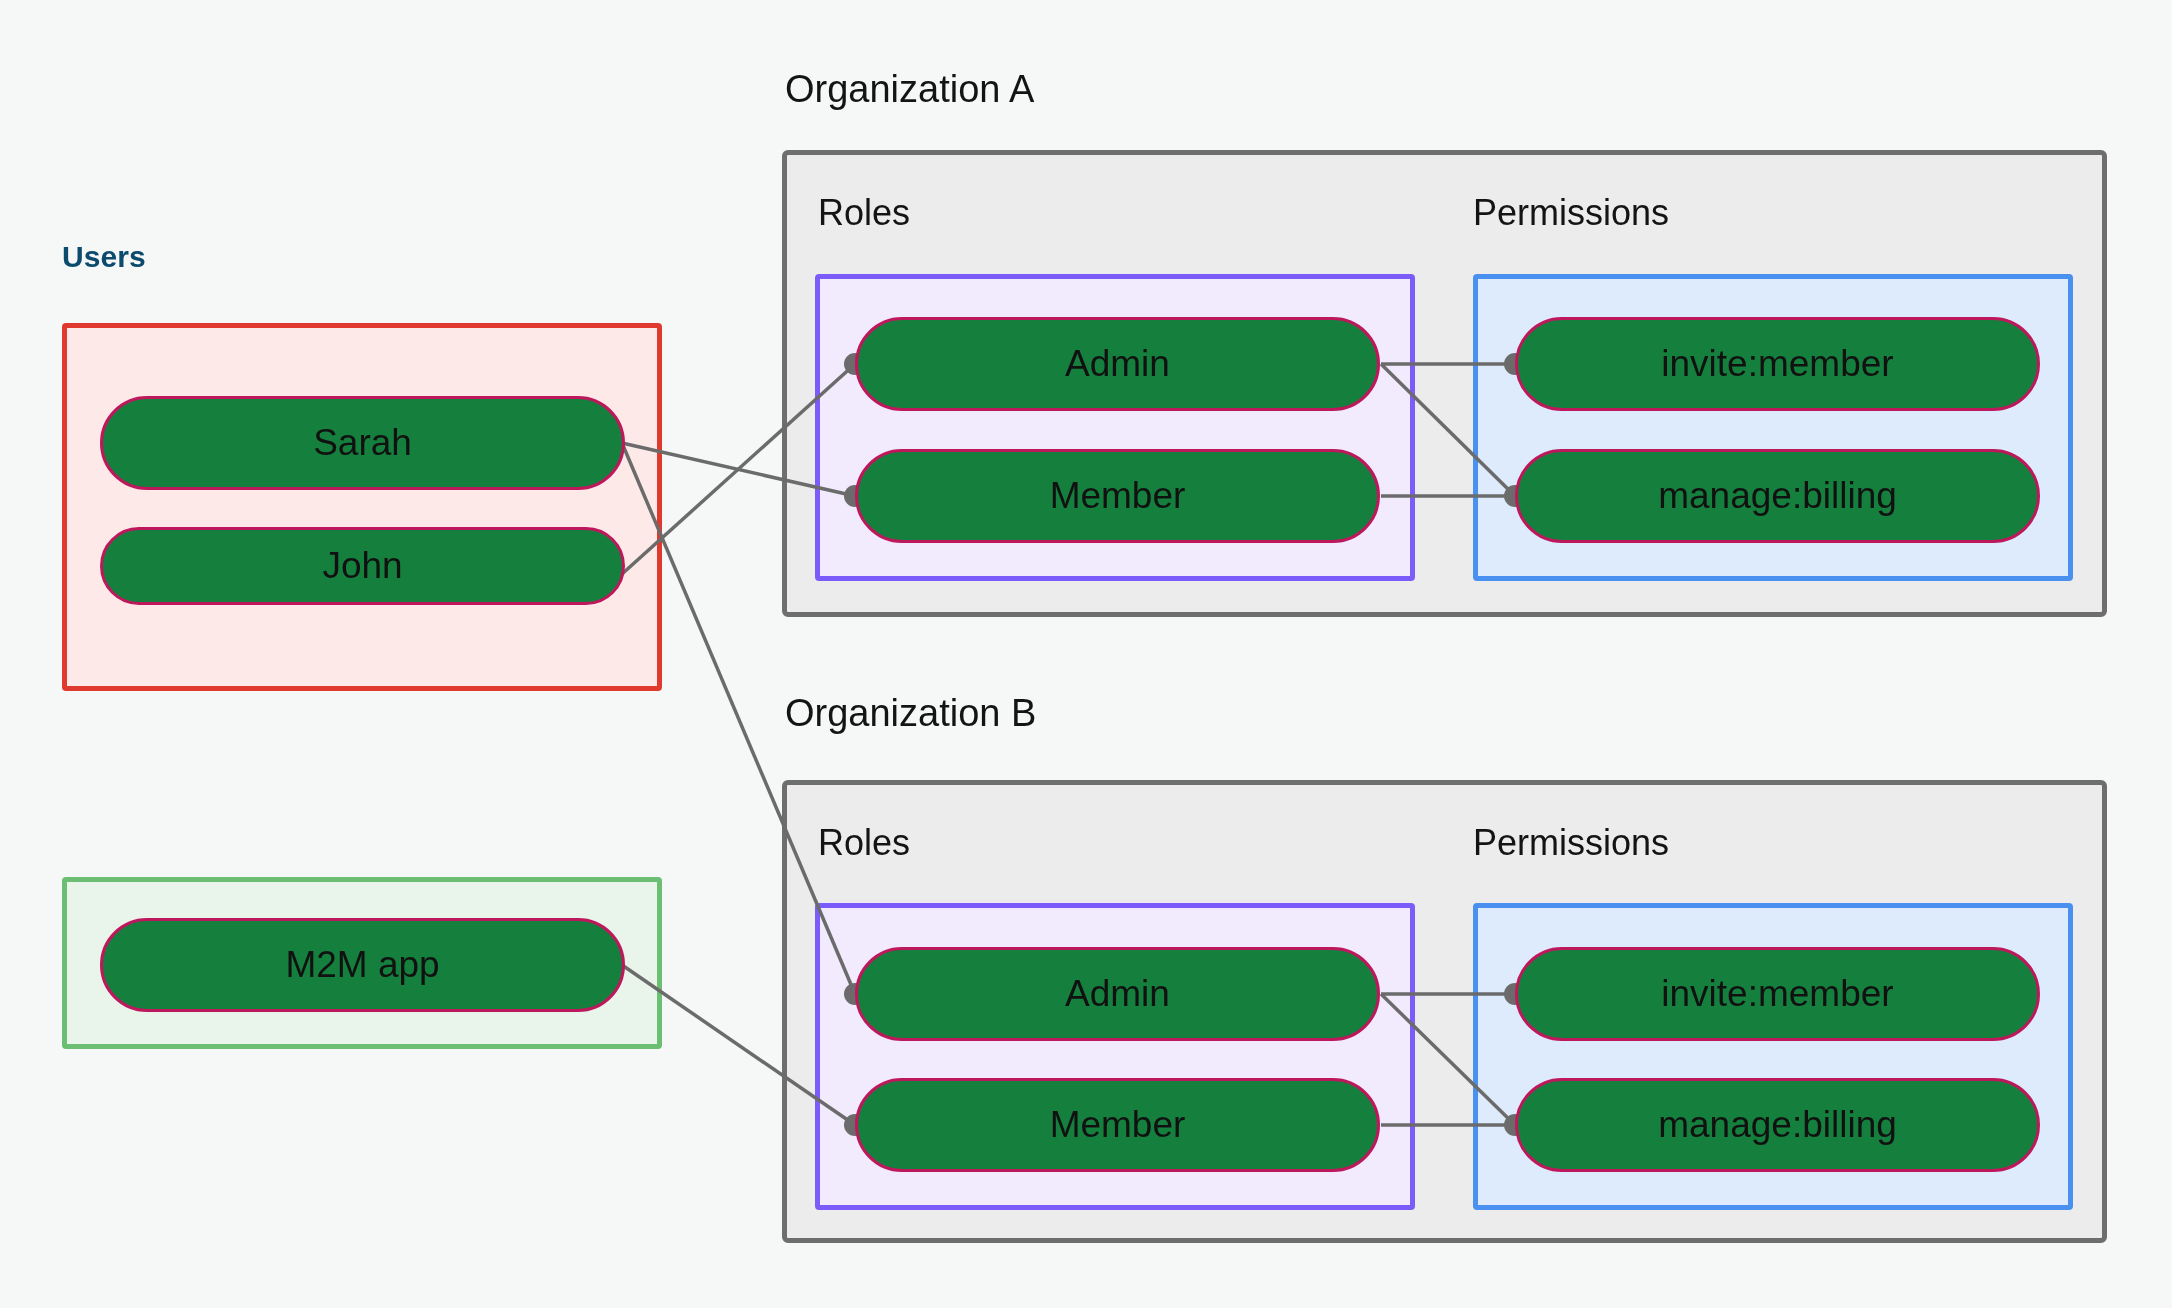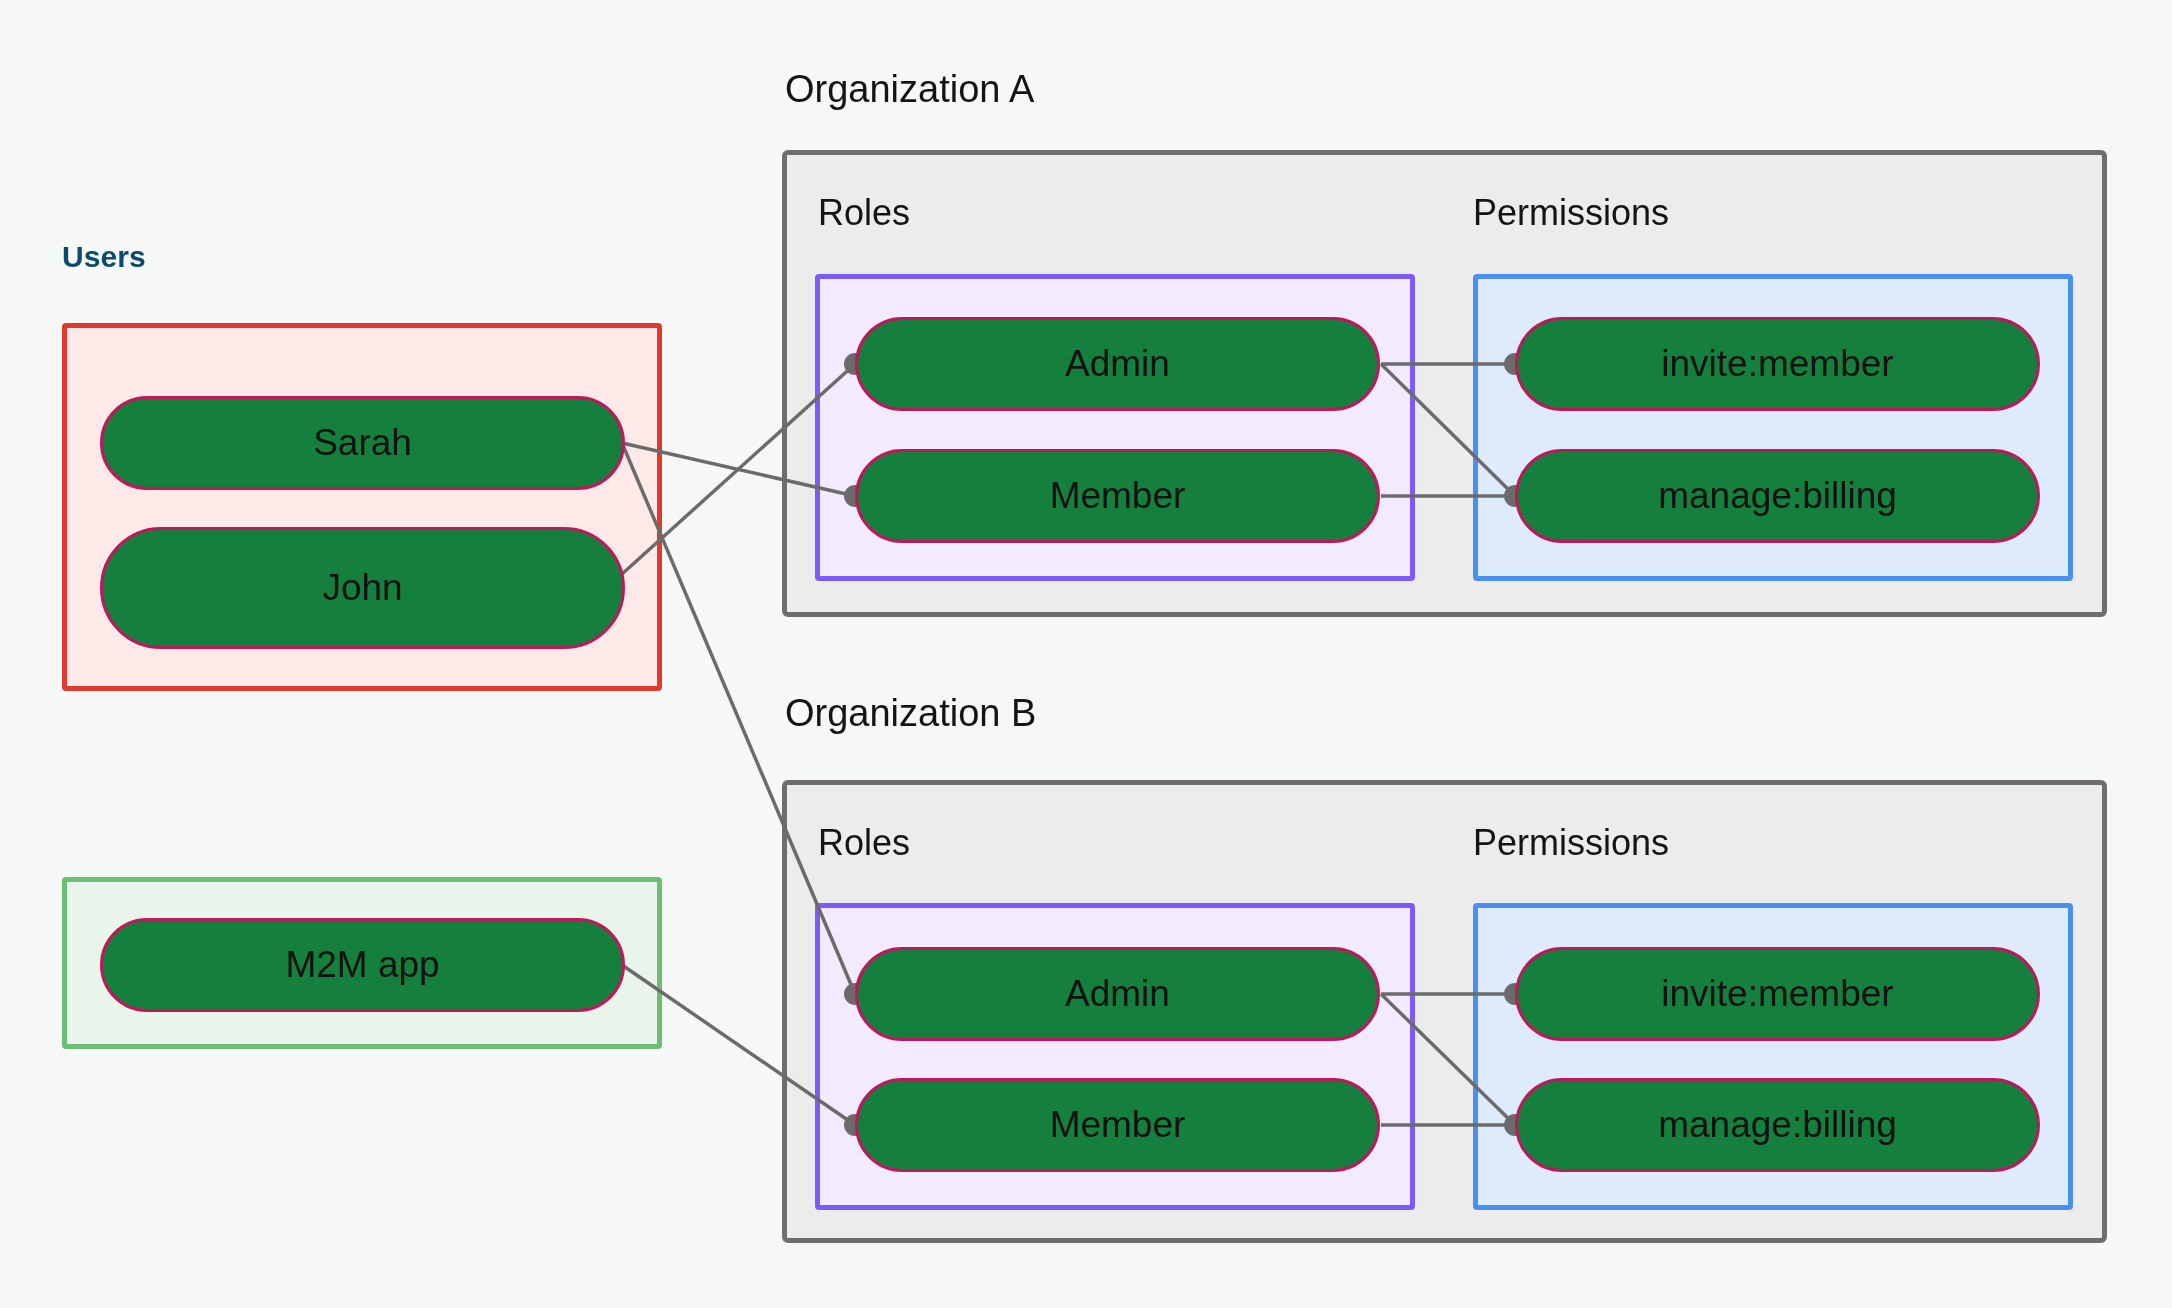--- a/index.html
+++ b/index.html
@@ -130,21 +130,21 @@
     </g>
   </svg>
 
   <div class="grp-title bold" style="left:62px; top:240px;">Users</div>
 
   <div class="boxw users-box" style="left:62px; top:323px; width:600px; height:368px;"></div>
 
   <div class="pill" style="left:100px; top:396px; width:525px; height:94px;">
     <span>Sarah</span>
   </div>
-  <div class="pill" style="left:100px; top:527px; width:525px; height:122px;">
+  <div class="pill" style="left:100px; top:527px; width:525px; height:78px;">
     <span>John</span>
   </div>
 
 
   <div class="boxw m2m-box" style="left:62px; top:877px; width:600px; height:172px;"></div>
 
   <div class="pill" style="left:100px; top:918px; width:525px; height:94px;align-items:center;">
     <span>M2M app</span>
   </div>
 

